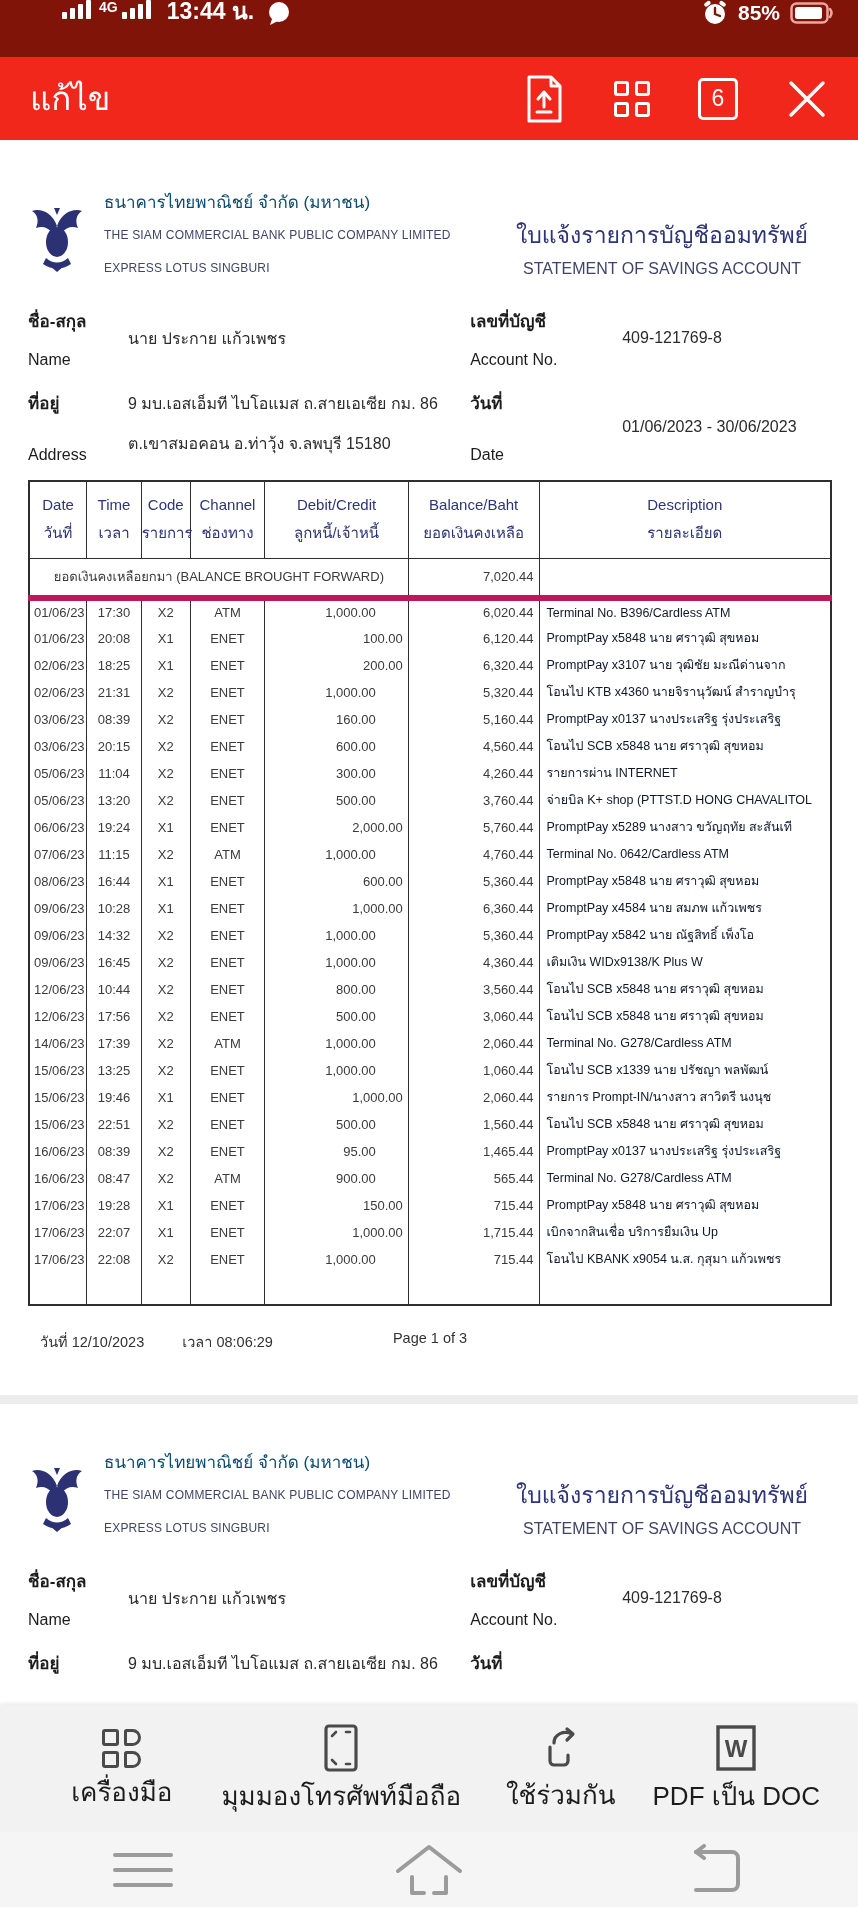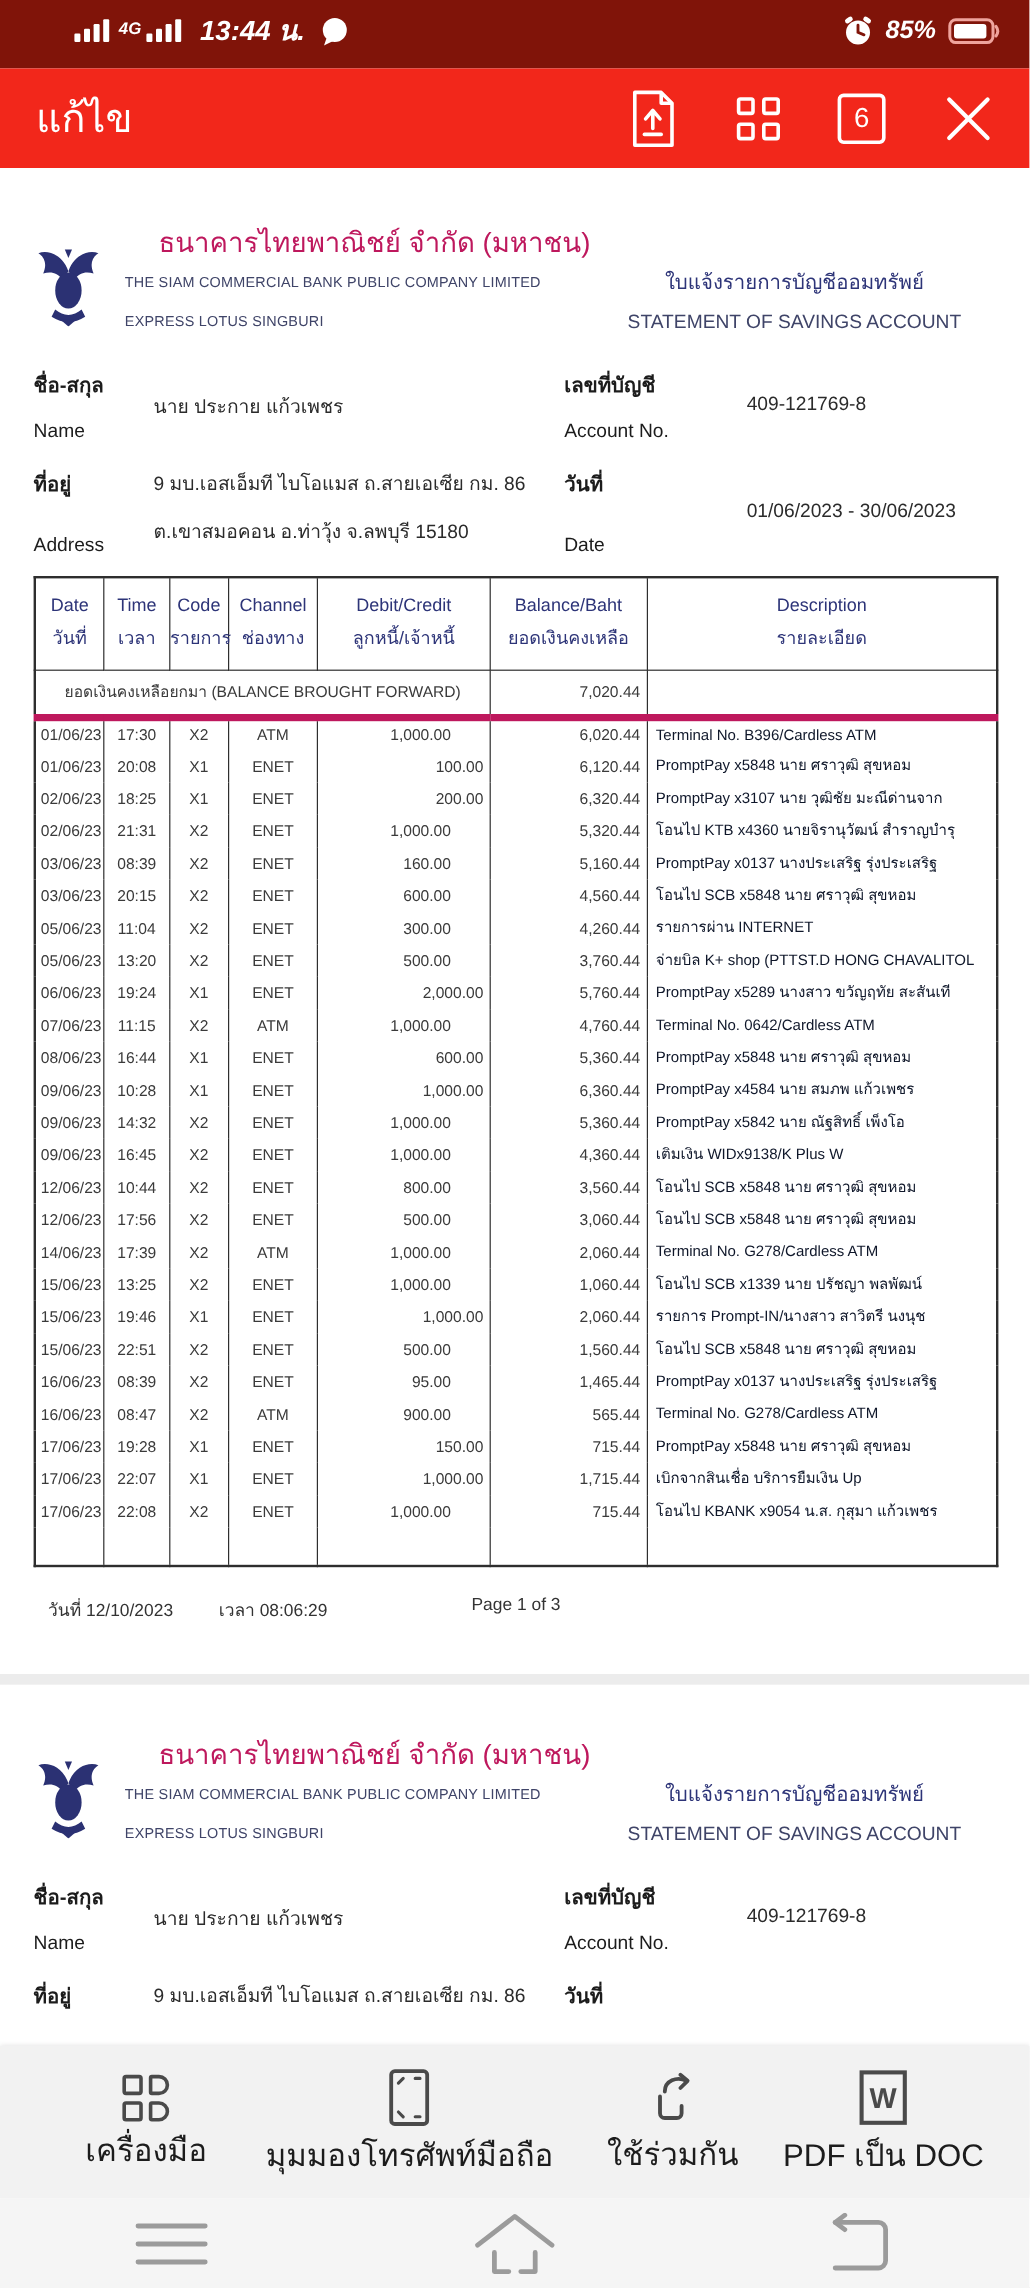--- a/index.html
+++ b/index.html
@@ -1,22 +1,22 @@
 <!DOCTYPE html>
 <html><head>
 <meta charset="utf-8">
 <style>
   * { margin:0; padding:0; box-sizing:border-box; }
   html,body { width:858px; }
   body { font-family:"Liberation Sans","DejaVu Sans",sans-serif; background:#fff; }
   .screen { width:858px; height:1907px; display:flex; flex-direction:column; overflow:hidden; }
 
   
-  .status-bar { height:57px; background:#801409; color:#fff; display:flex; align-items:center;
-                padding:0 24px 6px 62px; flex:0 0 auto;font-style:italic; }
+  .status-bar { height:57px; background:#801409; color:#fff; display:flex; align-items:flex-start;
+                padding:0 24px 6px 62px; flex:0 0 auto; }
   .sig-group { display:flex; align-items:flex-end; gap:3px; margin-right:6px; }
   .sig-bar { width:5px; background:#fff; border-radius:1px; }
   .net-label { font-size:14px; font-weight:bold; margin:0 4px 6px 2px; line-height:1; }
   .status-time { font-size:23px; font-weight:bold; margin:0 12px 0 10px; line-height:1; }
   .status-right { margin-left:auto; display:flex; align-items:center; gap:10px; }
   .batt-pct { font-size:21px; font-weight:bold; }
 
   
   .app-bar { height:83px; background:#F2271B; display:flex; align-items:center;
              padding:0 30px; flex:0 0 auto; }
@@ -32,24 +32,24 @@
   .doc-area { flex:1 1 auto; background:#fff; overflow:hidden; }
   .page { background:#fff; padding:0 26px 0 28px; }
   .page-1 { height:1255px; }
   .page-sep { height:9px; background:#ECECEC; }
   .page-2 { height:301px; overflow:hidden; }
 
   .bank-header { display:flex; align-items:flex-start; }
   .page-1 .bank-header { padding-top:46px; }
   .page-2 .bank-header { padding-top:42px; }
   .bank-lines { margin-left:18px; }
-  .bank-line-th { color:#be185d; font-size:23px; line-height:33px;margin-left:28px; }
+  .bank-line-th { color:#0c4a6e; font-size:17px; line-height:33px; }
   .bank-line-en, .bank-line-branch { color:#3F4468; font-size:12px; line-height:33px; letter-spacing:.2px; }
   .doc-titles { margin-left:auto; width:312px; text-align:center; margin-right:14px; }
-  .doc-title-th { color:#2D3478; font-size:17px; line-height:33px; margin-top:33px; }
+  .doc-title-th { color:#2D3478; font-size:23px; line-height:33px; margin-top:33px; }
   .doc-title-en { color:#3F4468; font-size:16px; line-height:33px; }
 
   .info-row { display:flex; margin-top:18px; }
   .info-cell { display:flex; }
   .info-cell.left { width:55%; }
   .info-cell.right { width:45%; }
   .info-label { display:flex; flex-direction:column; justify-content:space-between; min-height:62px; }
   .lab-th { font-size:17px; font-weight:bold; color:#1c1c1c; }
   .lab-en { font-size:16px; color:#1c1c1c; }
   .left .info-label { width:86px; }

